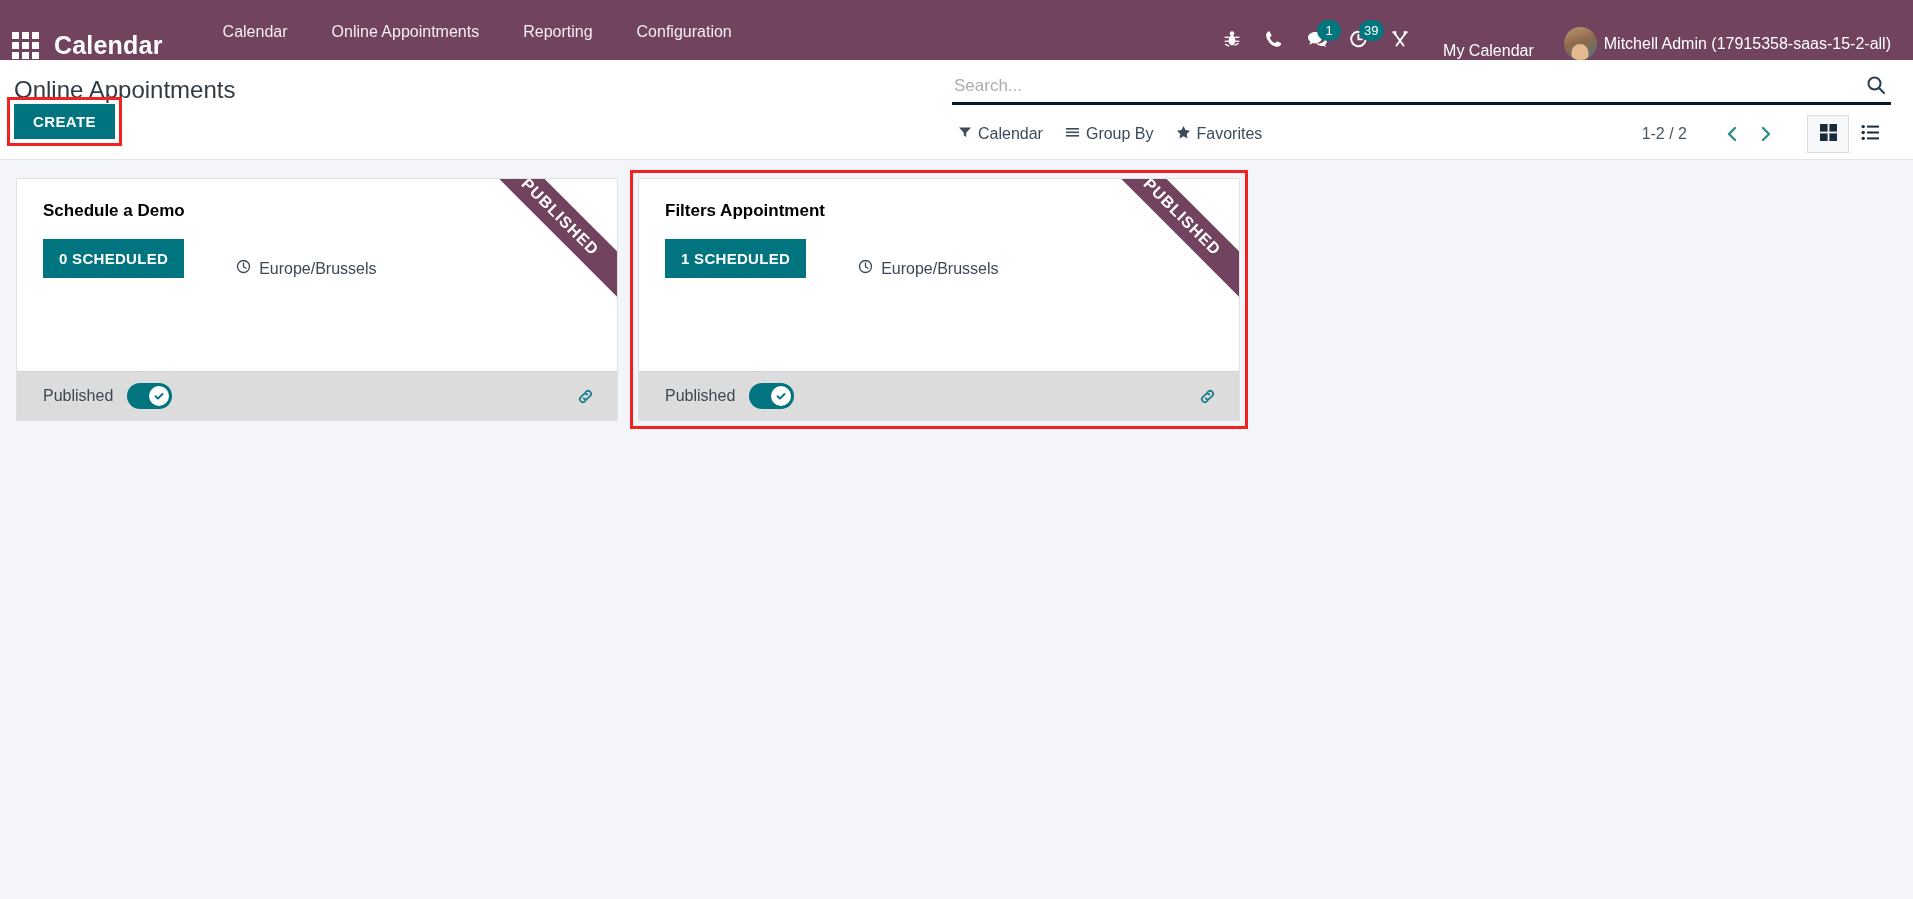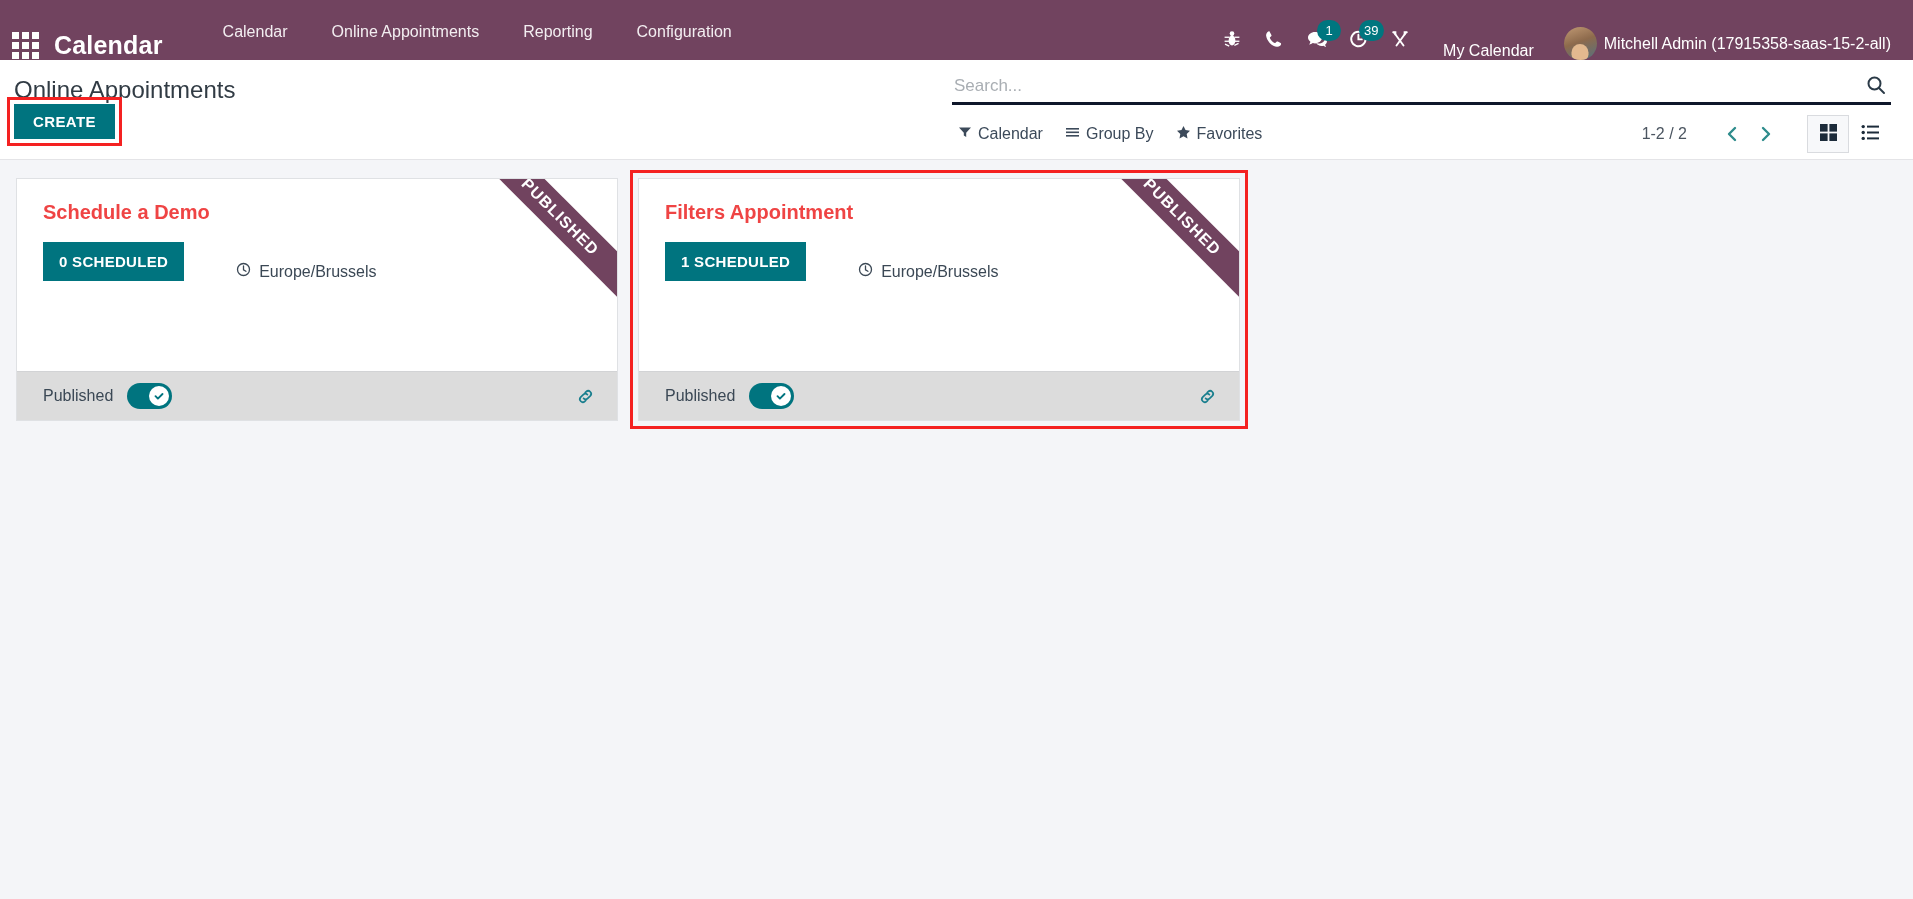--- a/index.html
+++ b/index.html
@@ -220,23 +220,23 @@
     border: 1px solid #dfe1e4;
     position: relative;
     overflow: hidden;
   }
   .card-body {
     padding: 22px 22px 12px 26px;
     height: 192px;
     position: relative;
   }
   .card-title {
-    font-size: 20px;
+    font-size: 17px;
     font-weight: 700;
-    color: #ef4444;
+    color: #000000;
     margin-bottom: 18px;
   }
   .card-row { display: flex; align-items: flex-end; }
   .sched-badge {
     background: #00747f;
     color: #fff;
     font-size: 15px;
     font-weight: 700;
     letter-spacing: .3px;
     padding: 11px 16px;

